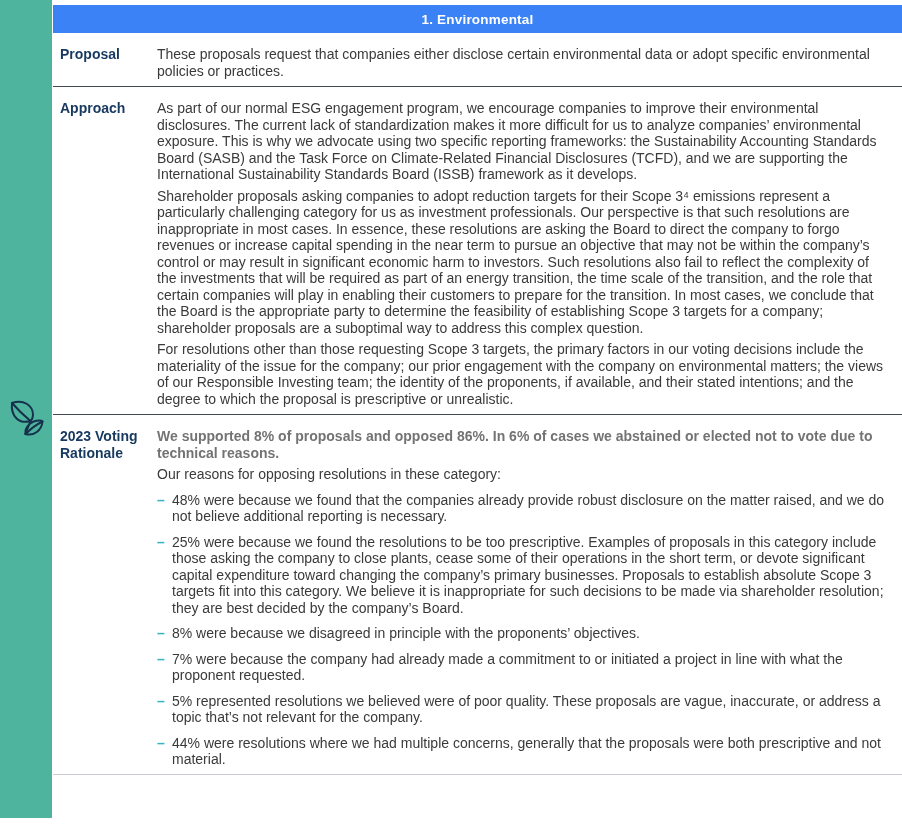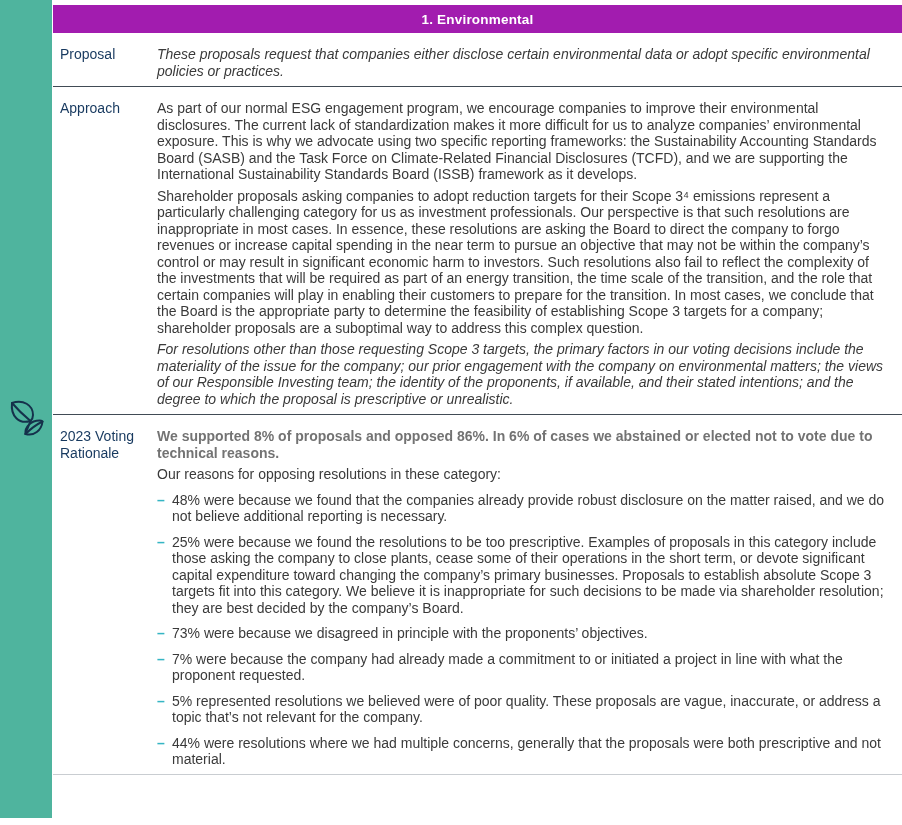--- a/index.html
+++ b/index.html
@@ -31,21 +31,21 @@
   }
   .main {
     position: absolute;
     left: 53px;
     top: 0;
     width: 849px;
   }
   .header-bar {
     margin-top: 5px;
     height: 28px;
-    background: #a21caf;
+    background: #3b82f6;
     color: #ffffff;
     display: flex;
     align-items: center;
     justify-content: center;
     font-weight: bold;
     font-size: 13.5px;
     letter-spacing: 0.2px;
   }
   .row {
     display: flex;
@@ -57,36 +57,35 @@
     border-bottom: 1px solid #C9CDD1;
     padding-bottom: 6px;
   }
   .label-cell {
     width: 104px;
     flex-shrink: 0;
     box-sizing: border-box;
     padding-left: 7px;
     padding-right: 8px;
     color: #17395F;
-    font-weight: normal;
+    font-weight: bold;
     font-size: 14px;
     line-height: 16.5px;
   }
   .body-cell {
     width: 735px;
     font-size: 14px;
     line-height: 16.5px;
     color: #3A3A3A;
   }
   .body-cell p {
     margin: 0 0 5px 0;
   }
   .body-cell p:last-child {
     margin-bottom: 0;
-    font-style: italic;
   }
   .intro-bold {
     font-weight: bold;
     color: #737373;
     margin: 0 0 8px 0;
     font-size: 14px;
     line-height: 16.5px;
   }
   .lead-line {
     margin: 0 0 2px 0;
@@ -154,21 +153,21 @@
         <div class="bullet-item">
           <span class="bullet-dash">–</span>
           <span class="bullet-text">48% were because we found that the companies already provide robust disclosure on the matter raised, and we do not believe additional reporting is necessary.</span>
         </div>
         <div class="bullet-item">
           <span class="bullet-dash">–</span>
           <span class="bullet-text">25% were because we found the resolutions to be too prescriptive. Examples of proposals in this category include those asking the company to close plants, cease some of their operations in the short term, or devote significant capital expenditure toward changing the company’s primary businesses. Proposals to establish absolute Scope 3 targets fit into this category. We believe it is inappropriate for such decisions to be made via shareholder resolution; they are best decided by the company’s Board.</span>
         </div>
         <div class="bullet-item">
           <span class="bullet-dash">–</span>
-          <span class="bullet-text">73% were because we disagreed in principle with the proponents’ objectives.</span>
+          <span class="bullet-text">8% were because we disagreed in principle with the proponents’ objectives.</span>
         </div>
         <div class="bullet-item">
           <span class="bullet-dash">–</span>
           <span class="bullet-text">7% were because the company had already made a commitment to or initiated a project in line with what the proponent requested.</span>
         </div>
         <div class="bullet-item">
           <span class="bullet-dash">–</span>
           <span class="bullet-text">5% represented resolutions we believed were of poor quality. These proposals are vague, inaccurate, or address a topic that’s not relevant for the company.</span>
         </div>
         <div class="bullet-item">

